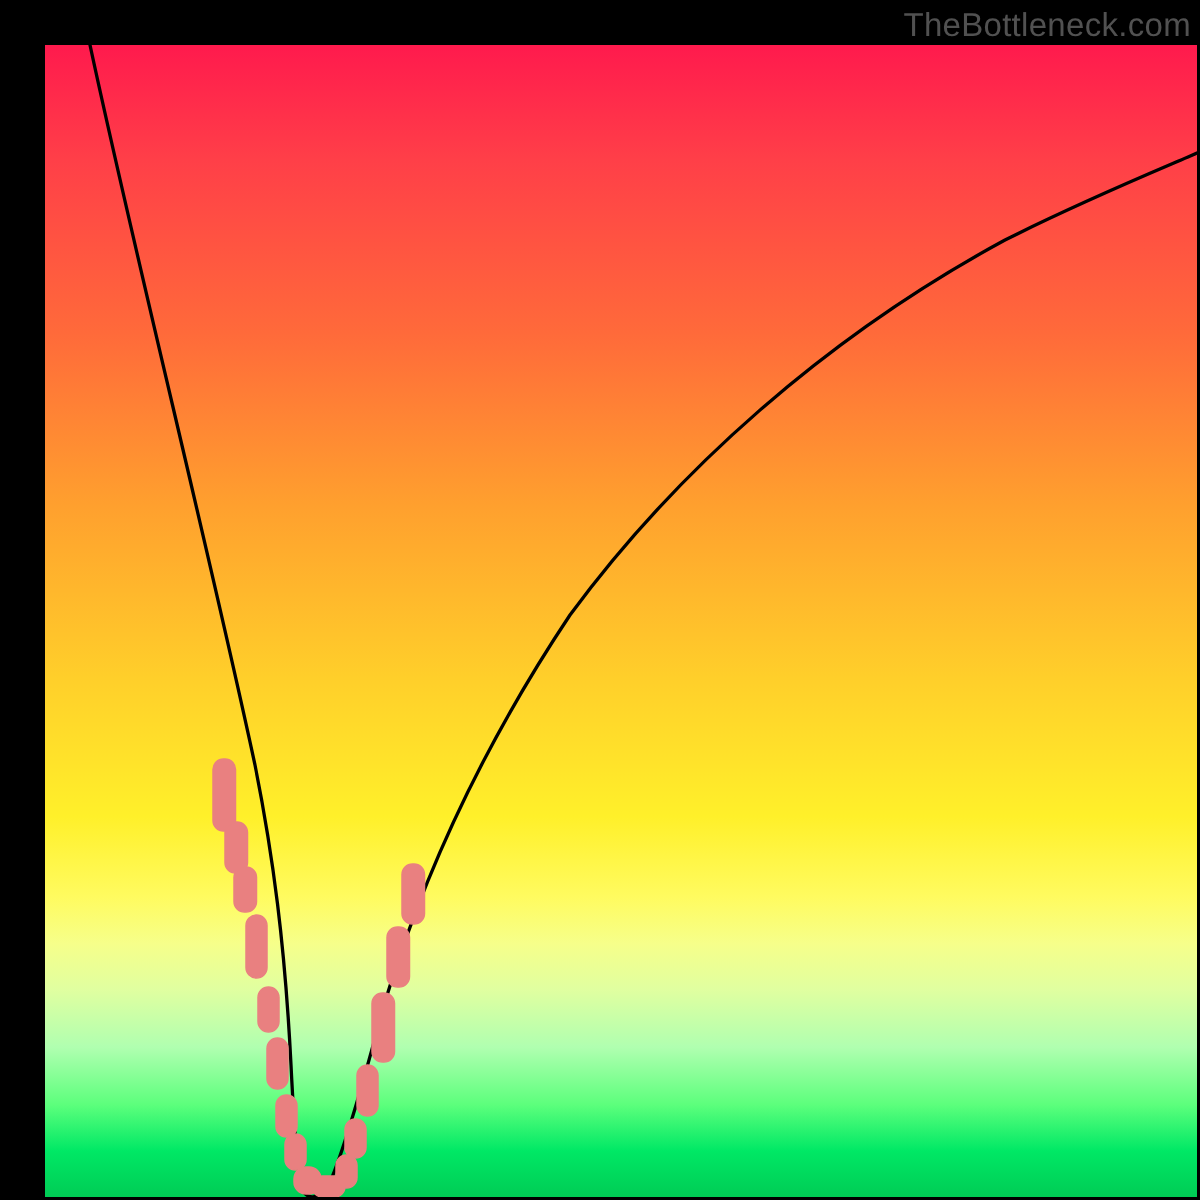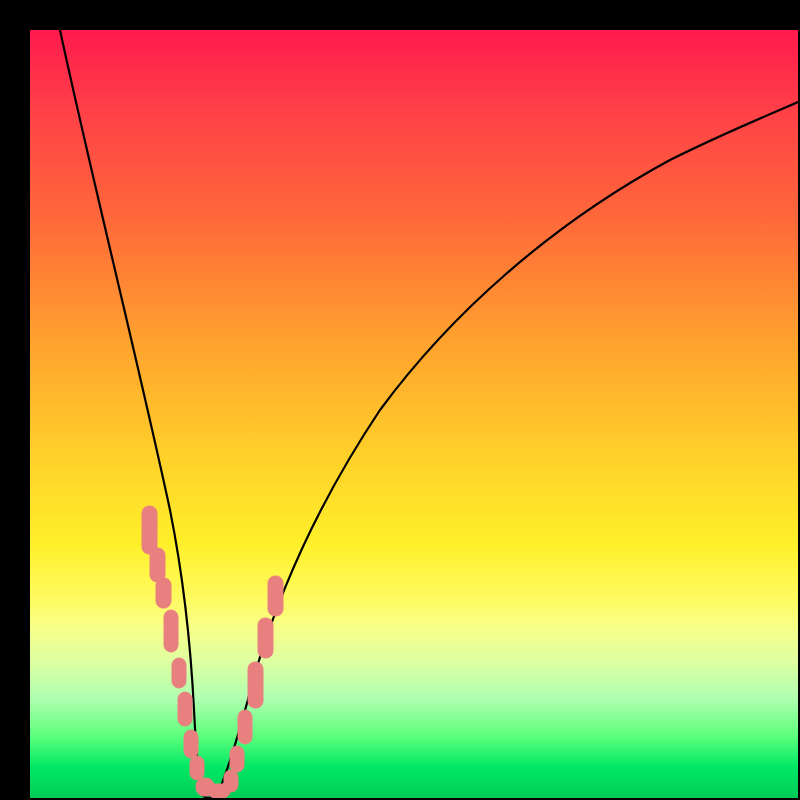--- a/index.html
+++ b/index.html
@@ -99,13 +99,14 @@
         <rect class="marker" x="194" y="740" width="14" height="22" rx="7"></rect>
         <rect class="marker" x="200" y="716" width="14" height="26" rx="7"></rect>
         <rect class="marker" x="208" y="680" width="14" height="34" rx="7"></rect>
         <rect class="marker" x="218" y="632" width="15" height="46" rx="7"></rect>
         <rect class="marker" x="228" y="588" width="15" height="40" rx="7"></rect>
         <rect class="marker" x="238" y="546" width="15" height="40" rx="7"></rect>
       </g>
     </svg>
   </div>
 
+  <div class="watermark">TheBottleneck.com</div>
 </div>
 
 </body></html>

